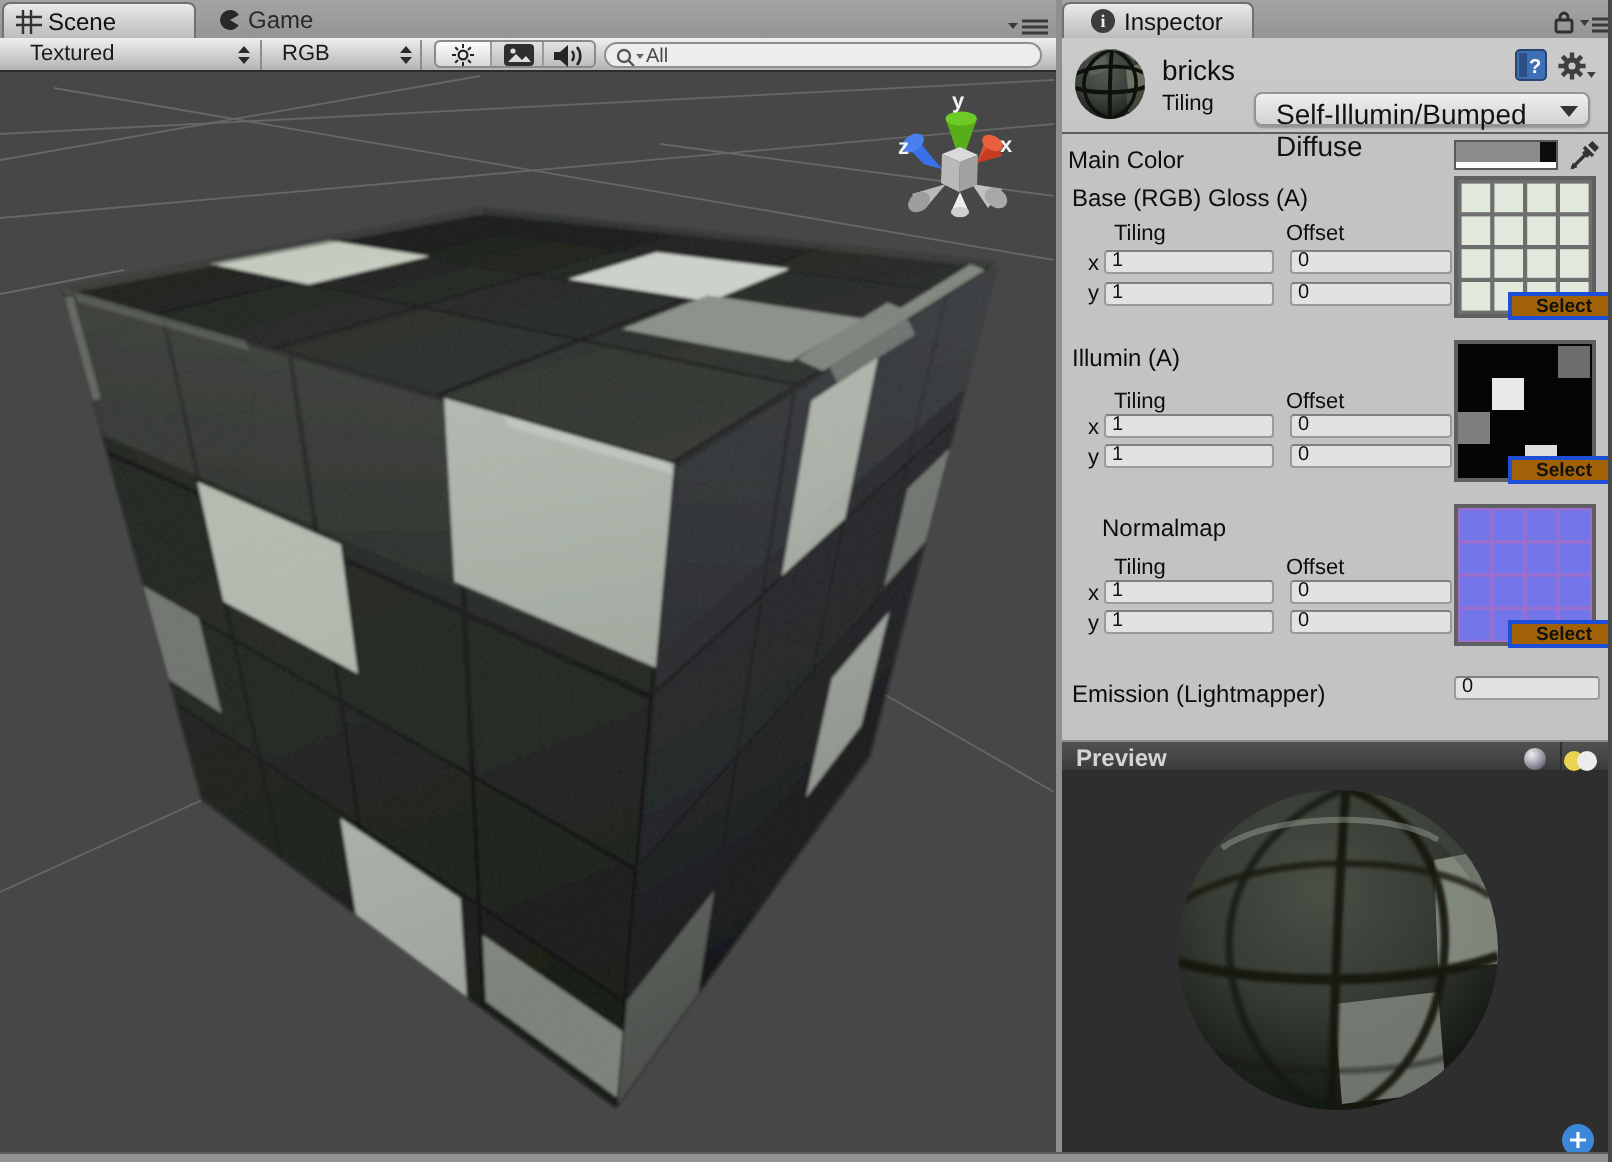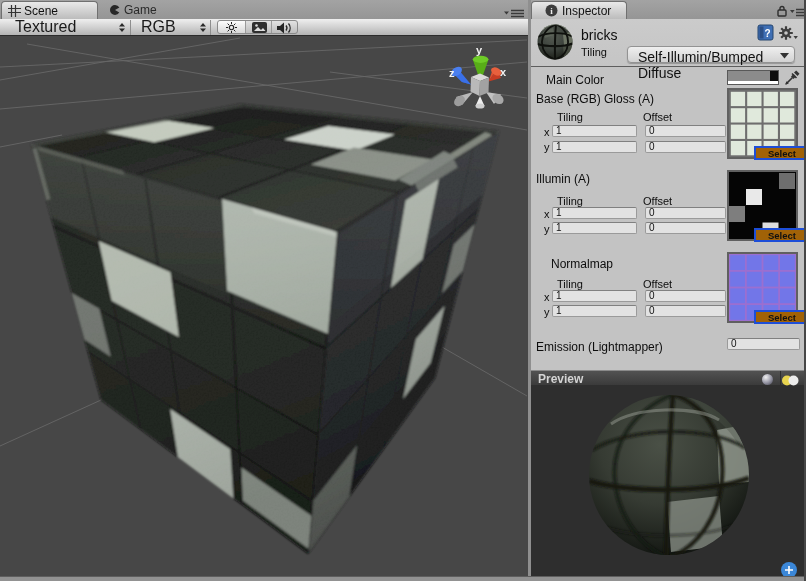--- a/index.html
+++ b/index.html
@@ -4,21 +4,21 @@
 html,body{width:806px;height:581px;overflow:hidden;font-family:"Liberation Sans",sans-serif;background:#9c9c9c}
 .abs{position:absolute}
 #page{position:relative;width:806px;height:581px}
 .tabbar{height:19px;background:linear-gradient(#a3a3a3,#959595)}
 .tab{position:absolute;top:1px;height:18px;border:1px solid #707070;border-bottom:none;border-radius:4px 4px 0 0;background:linear-gradient(#e9e9e9,#bcbcbc);font-size:12px;color:#111;display:flex;align-items:center;padding:0 7px 0 6px}
 .tabghost{position:absolute;top:1px;height:18px;font-size:12px;color:#2a2a2a;display:flex;align-items:center}
 #scene{left:0;top:0;width:528px;height:581px}
 #toolbar{left:0;top:19px;width:528px;height:17px;background:linear-gradient(#efefef,#b4b4b4);border-bottom:1px solid #2c2c2c}
 #viewport{left:0;top:36px;width:528px;height:540px;background:#474747;overflow:hidden}
 .tsep{position:absolute;top:1px;width:1px;height:15px;background:#8e8e8e}
-.dd{position:absolute;top:0;height:16px;font-size:16px;color:#1a1a1a;display:flex;align-items:center}
+.dd{position:absolute;top:0;height:16px;font-size:11px;color:#1a1a1a;display:flex;align-items:center}
 #divider{left:528px;top:0;width:3px;height:581px;background:#8f8f8f}
 #insp{left:531px;top:0;width:275px;height:581px;background:#c3c3c3}
 #ihead{left:0;top:19px;width:275px;height:48px;background:linear-gradient(#cbcbcb,#c5c5c5);border-bottom:1px solid #5e5e5e}
 .lbl{position:absolute;font-size:12px;color:#0d0d0d}
 .small{font-size:11px}
 .fld{position:absolute;height:12px;background:#e2e2e2;border:1px solid #9a9a9a;border-top-color:#808080;border-radius:2px;font-size:10px;color:#111;line-height:10px;padding-left:3px}
 .thumb{position:absolute;width:71px;height:71px;background:#565656;border:2px solid #606060}
 .selbtn{position:absolute;width:56px;height:14px;background:#a16207;border:2px solid #1d4ed8;font-size:9.5px;font-weight:bold;color:#111;text-align:center;line-height:12px}
 #pbar{left:0;top:370px;width:275px;height:16px;background:linear-gradient(#525252,#393939);border-top:1px solid #8a8a8a;box-shadow:inset 0 -1px 0 #2e2e2e}
 #pbody{left:0;top:386px;width:275px;height:190px;background:#2e2e2e}
@@ -67,20 +67,28 @@
           </svg>
       <svg class="abs" style="left:34px;top:1px" width="15" height="11" viewBox="0 0 15 11">
             <rect x="0" y="0" width="15" height="11" rx="2" fill="#2e2e2e"></rect>
             <circle cx="4.5" cy="3.5" r="1.3" fill="#ddd"></circle>
             <path d="M2 9l4-4 3 3 2-2 2.5 3z" fill="#ddd"></path>
           </svg>
       <svg class="abs" style="left:59px;top:1px" width="16" height="12" viewBox="0 0 16 12">
             <path d="M0 4h3l4-3.5v11L3 8H0z" fill="#242424"></path>
             <path d="M9 3.5a4 4 0 0 1 0 5M11.5 1.5a7 7 0 0 1 0 9" stroke="#242424" stroke-width="1.3" fill="none"></path>
           </svg>
+    </div>
+    <div class="abs" style="left:302px;top:2px;width:219px;height:13px;background:#ededed;border:1px solid #8e8e8e;border-radius:7px">
+      <svg class="abs" style="left:5px;top:2px" width="14" height="9" viewBox="0 0 14 9">
+            <circle cx="4" cy="4" r="3" fill="none" stroke="#555" stroke-width="1.2"></circle>
+            <path d="M6.2 6.2L9 9" stroke="#555" stroke-width="1.2"></path>
+            <path d="M10 3l2 2.5 2-2.5z" fill="#666"></path>
+          </svg>
+      <span class="abs" style="left:20px;top:1px;font-size:10px;color:#4a4a4a">All</span>
     </div>
   </div>
   <div id="viewport" class="abs">
    <svg width="528" height="540" viewBox="0 36 528 540">
     <defs>
       <linearGradient id="shTop" x1="0" y1="0" x2="1" y2="1">
               <stop offset="0" stop-color="#fff" stop-opacity="0"></stop>
               <stop offset="1" stop-color="#fff" stop-opacity="0.085"></stop>
             </linearGradient>
       <linearGradient id="shLeft" x1="0" y1="0" x2="0.3" y2="1">
@@ -288,21 +296,21 @@
           <g fill="#3e3e3e">
             <circle cx="8" cy="8" r="4.2"></circle>
             <g stroke="#3e3e3e" stroke-width="2.2">
               <path d="M8 1.2v3M8 11.8v3M1.2 8h3M11.8 8h3M3.2 3.2l2.1 2.1M10.7 10.7l2.1 2.1M12.8 3.2l-2.1 2.1M5.3 10.7l-2.1 2.1"></path>
             </g>
             <circle cx="8" cy="8" r="1.8" fill="#c6c6c6"></circle>
             <path d="M15.5 11l2.2 3 2.2-3z"></path>
           </g>
         </svg>
   </div>
-  <span class="lbl" style="left:15px;top:73px">Main Color</span>
+  <span class="lbl" style="left:3px;top:73px">Main Color</span>
   <div class="abs" style="left:196px;top:70px;width:52px;height:15px;border:1px solid #585858;background:#8b8b8b">
     <div class="abs" style="right:0;top:0;width:8px;height:10px;background:#0c0c0c"></div>
     <div class="abs" style="left:0;bottom:0;width:50px;height:3px;background:#fff"></div>
   </div>
   <svg class="abs" style="left:252px;top:69px" width="18" height="18" viewBox="0 0 18 18">
         <path d="M3 15l6.5-6.5M9 4.5l4.5 4.5" stroke="#333" stroke-width="1.6"></path>
         <path d="M8 7.5L10.5 5l2.5 2.5L10.5 10z" fill="#333"></path>
         <path d="M11 3.5l3.5 3.5 2-2.2-3.3-3.3z" fill="#333"></path>
         <path d="M2.2 15.8l1.2-3.6 2.4 2.4z" fill="#333"></path>
       </svg>

